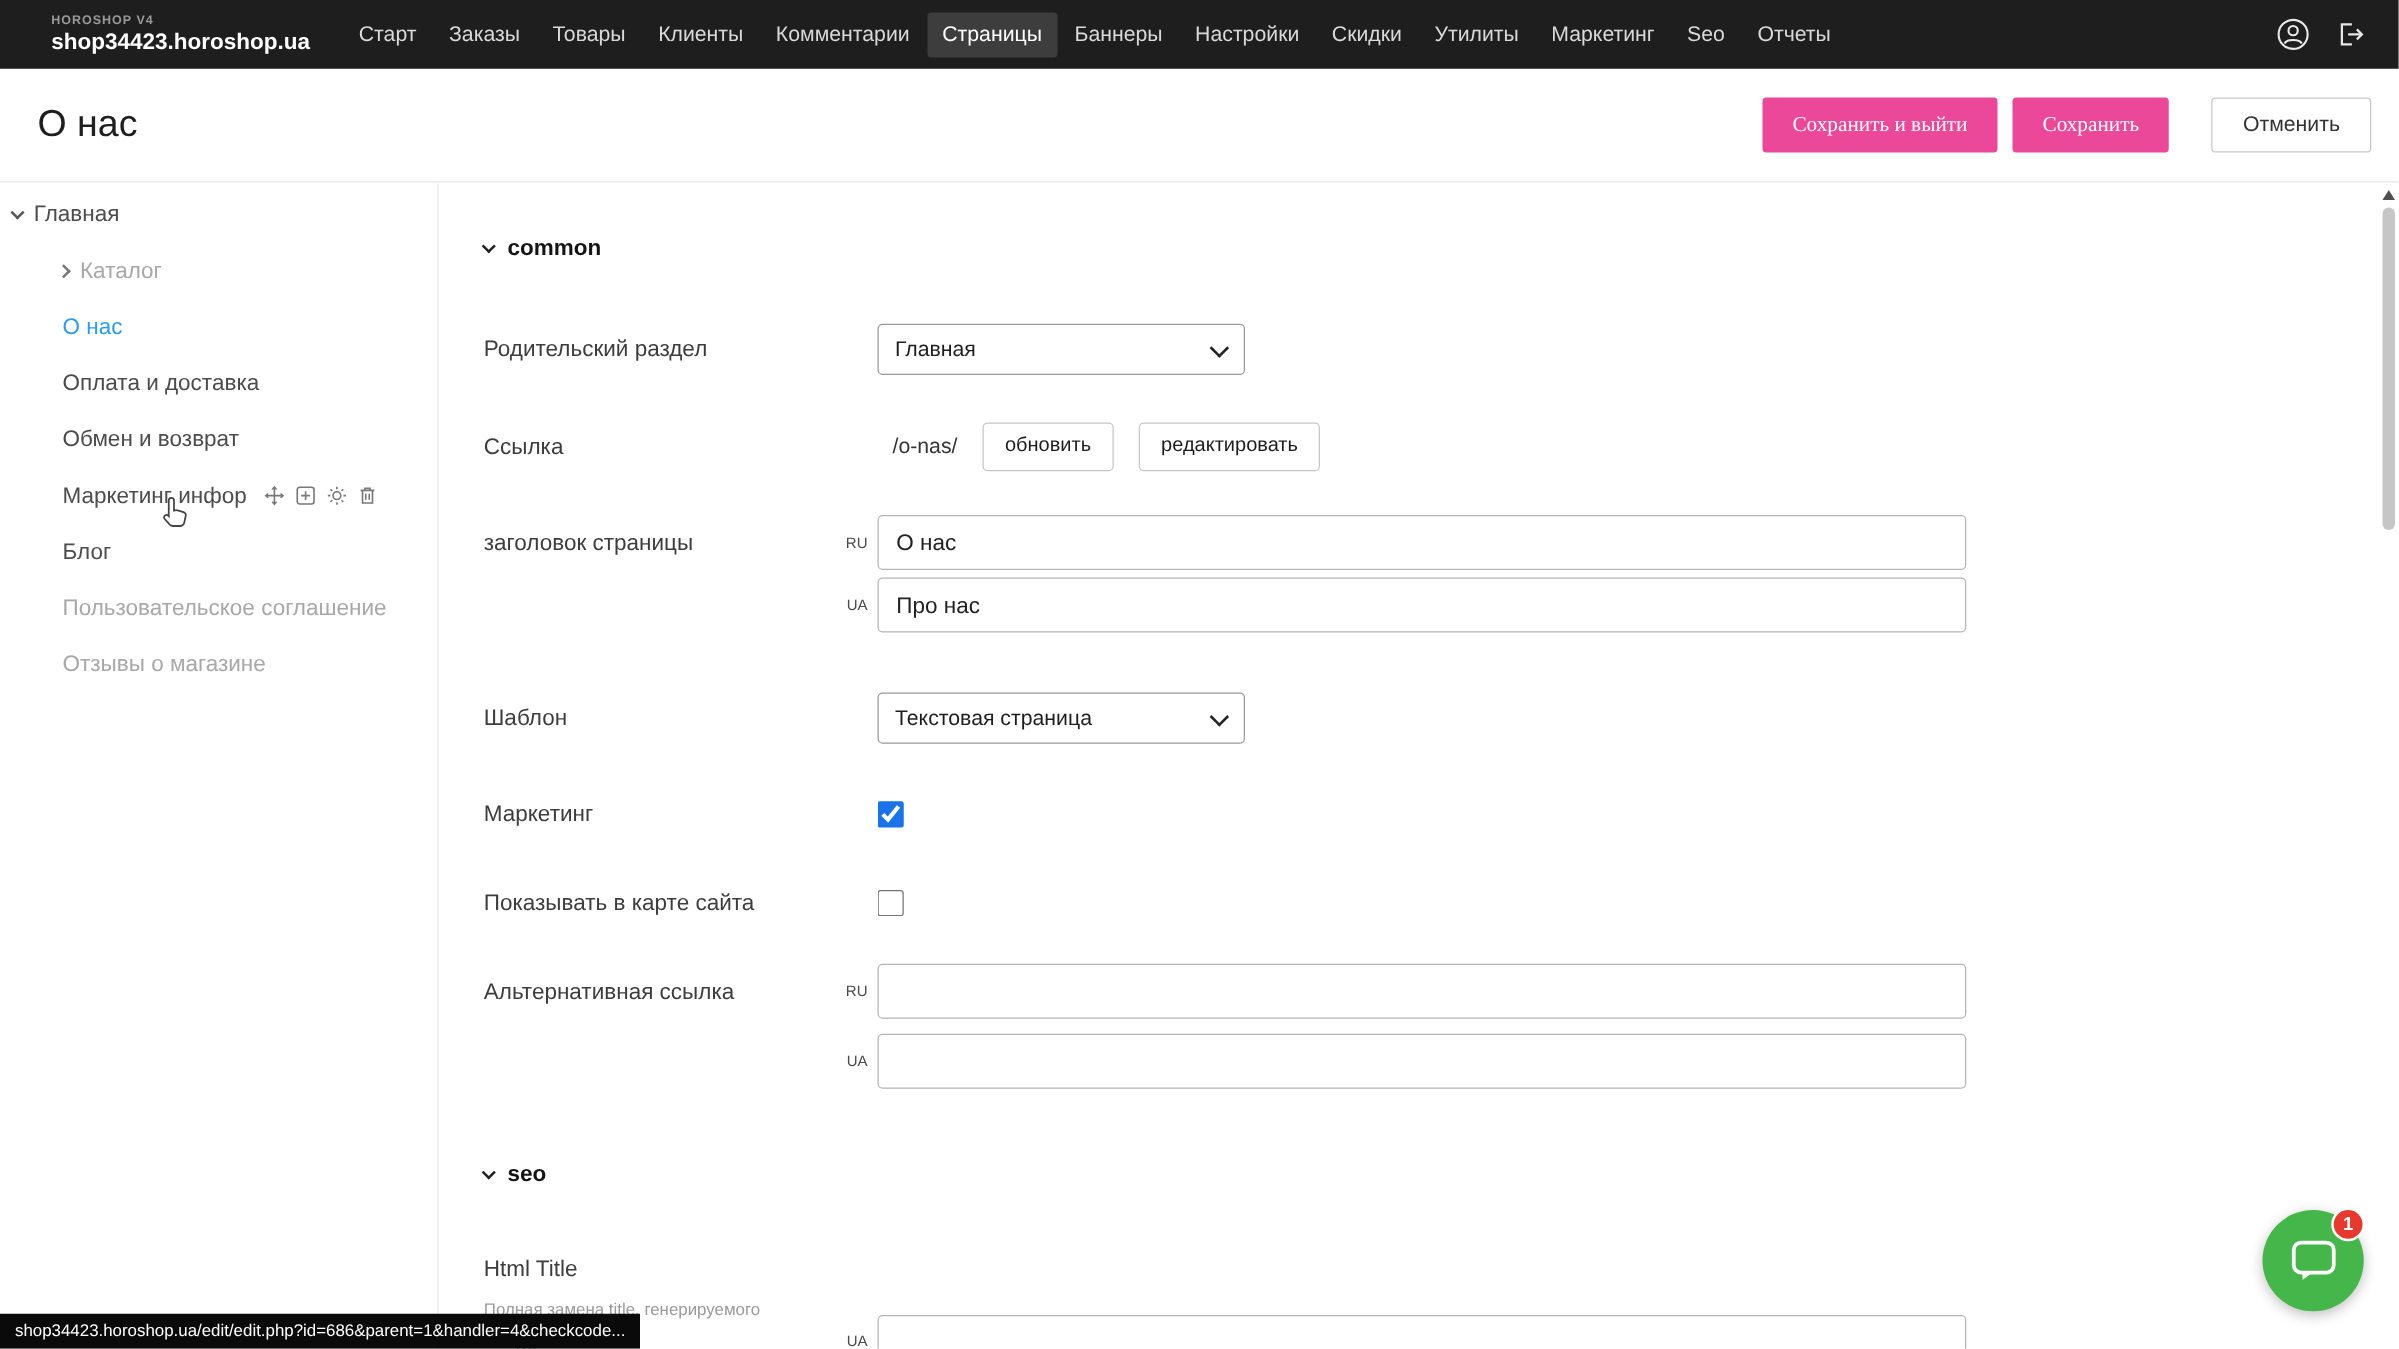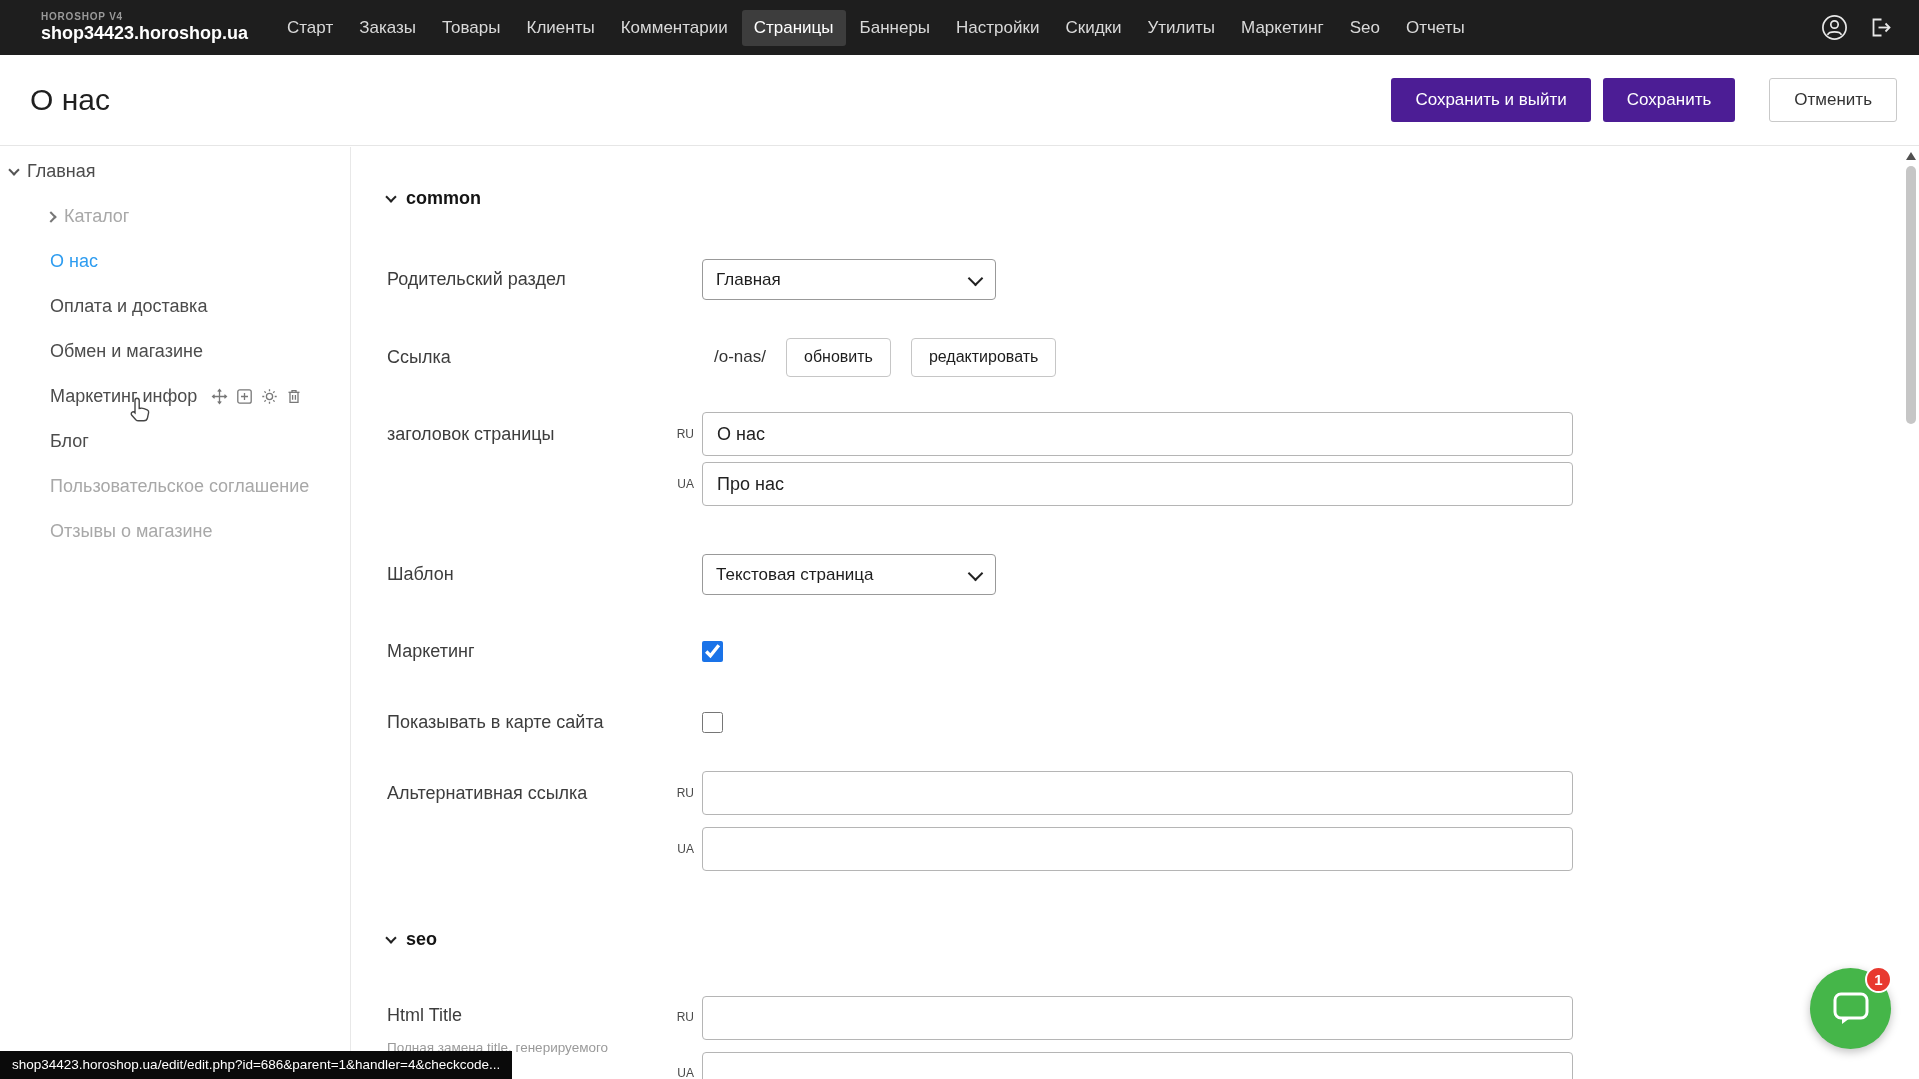--- a/index.html
+++ b/index.html
@@ -21,21 +21,21 @@
   .top-icons { margin-left:auto; display:flex; gap:20px; padding-right:26px; align-items:center; }
   .top-icons svg { display:block; }
 
   
   .header { position:absolute; top:55px; left:0; right:0; height:91px; background:#fff;
             border-bottom:1px solid #e6e6e6; display:flex; align-items:center; }
   .page-title { font-size:30px; font-weight:400; color:#1f1f1f; margin:0 0 0 30px; }
   .header-buttons { margin-left:auto; padding-right:22px; display:flex; gap:12px; }
   .btn { height:44px; border-radius:3px; font-size:17px; padding:0 24px; border:none;
          cursor:pointer; font-family:inherit; white-space:nowrap; }
-  .btn.blue { background:#4c1d95; color:#fff; }
+  .btn.blue { background:#ec4899; color:#fff;font-family:Liberation Serif, serif; }
   .btn.outline { background:#fff; border:1px solid #c9c9c9; color:#333;margin-left:22px; }
 
   
   .sidebar { position:absolute; top:147px; left:0; width:351px; bottom:0;
              border-right:1px solid #e8e8e8; background:#fff; padding-top:2px; }
   .tree-item { height:45px; display:flex; align-items:center; font-size:18px; color:#4c4c4c; cursor:pointer; }
   .lvl0 { padding-left:10px; }
   .lvl1 { padding-left:50px; }
   .lvl1.with-chev { padding-left:47px; }
   .chev { display:inline-block; width:8px; height:8px; border-left:2px solid #555; border-bottom:2px solid #555; flex-shrink:0; }
@@ -154,21 +154,21 @@
     <span class="chev right"></span>
     <span>Каталог</span>
   </div>
   <div class="tree-item lvl1 selected">
     <span>О нас</span>
   </div>
   <div class="tree-item lvl1">
     <span>Оплата и доставка</span>
   </div>
   <div class="tree-item lvl1">
-    <span>Обмен и магазине</span>
+    <span>Обмен и возврат</span>
   </div>
   <div class="tree-item lvl1">
     <span>Маркетинг инфор</span>
     <span class="tree-icons">
       <span>
         <svg width="17" height="17" viewBox="0 0 17 17" fill="none" stroke="#787878" stroke-width="1.3">
           <path d="M8.5 2 V15 M2 8.5 H15"></path>
           <path d="M6.8 3.6 L8.5 1.6 L10.2 3.6 M6.8 13.4 L8.5 15.4 L10.2 13.4 M3.6 6.8 L1.6 8.5 L3.6 10.2 M13.4 6.8 L15.4 8.5 L13.4 10.2"></path>
         </svg>
       </span>
@@ -271,21 +271,21 @@
     <span class="flabel narrow"></span>
     <span class="lang">UA</span>
     <input class="text-input" type="text" value="" style="">
   </div>
 
   <div class="row section-row" style="top:782px;">
     <span class="chev down"></span>
     <span>seo</span>
   </div>
 
-  <div class="row top-align" style="top:849px; height:44px;">
+  <div class="row top-align" style="top:849px; height:44px;flex-direction:column;">
     <div class="label-block narrow" style="width:264px;">
       <div class="flabel">Html Title</div>
       <div class="hint">Полная замена title, генерируемого</div>
     </div>
     <span class="lang">RU</span>
     <input class="text-input" type="text" value="" style="">
   </div>
   <div class="row top-align" style="top:905px; height:44px;">
     <span class="flabel narrow"></span>
     <span class="lang">UA</span>

